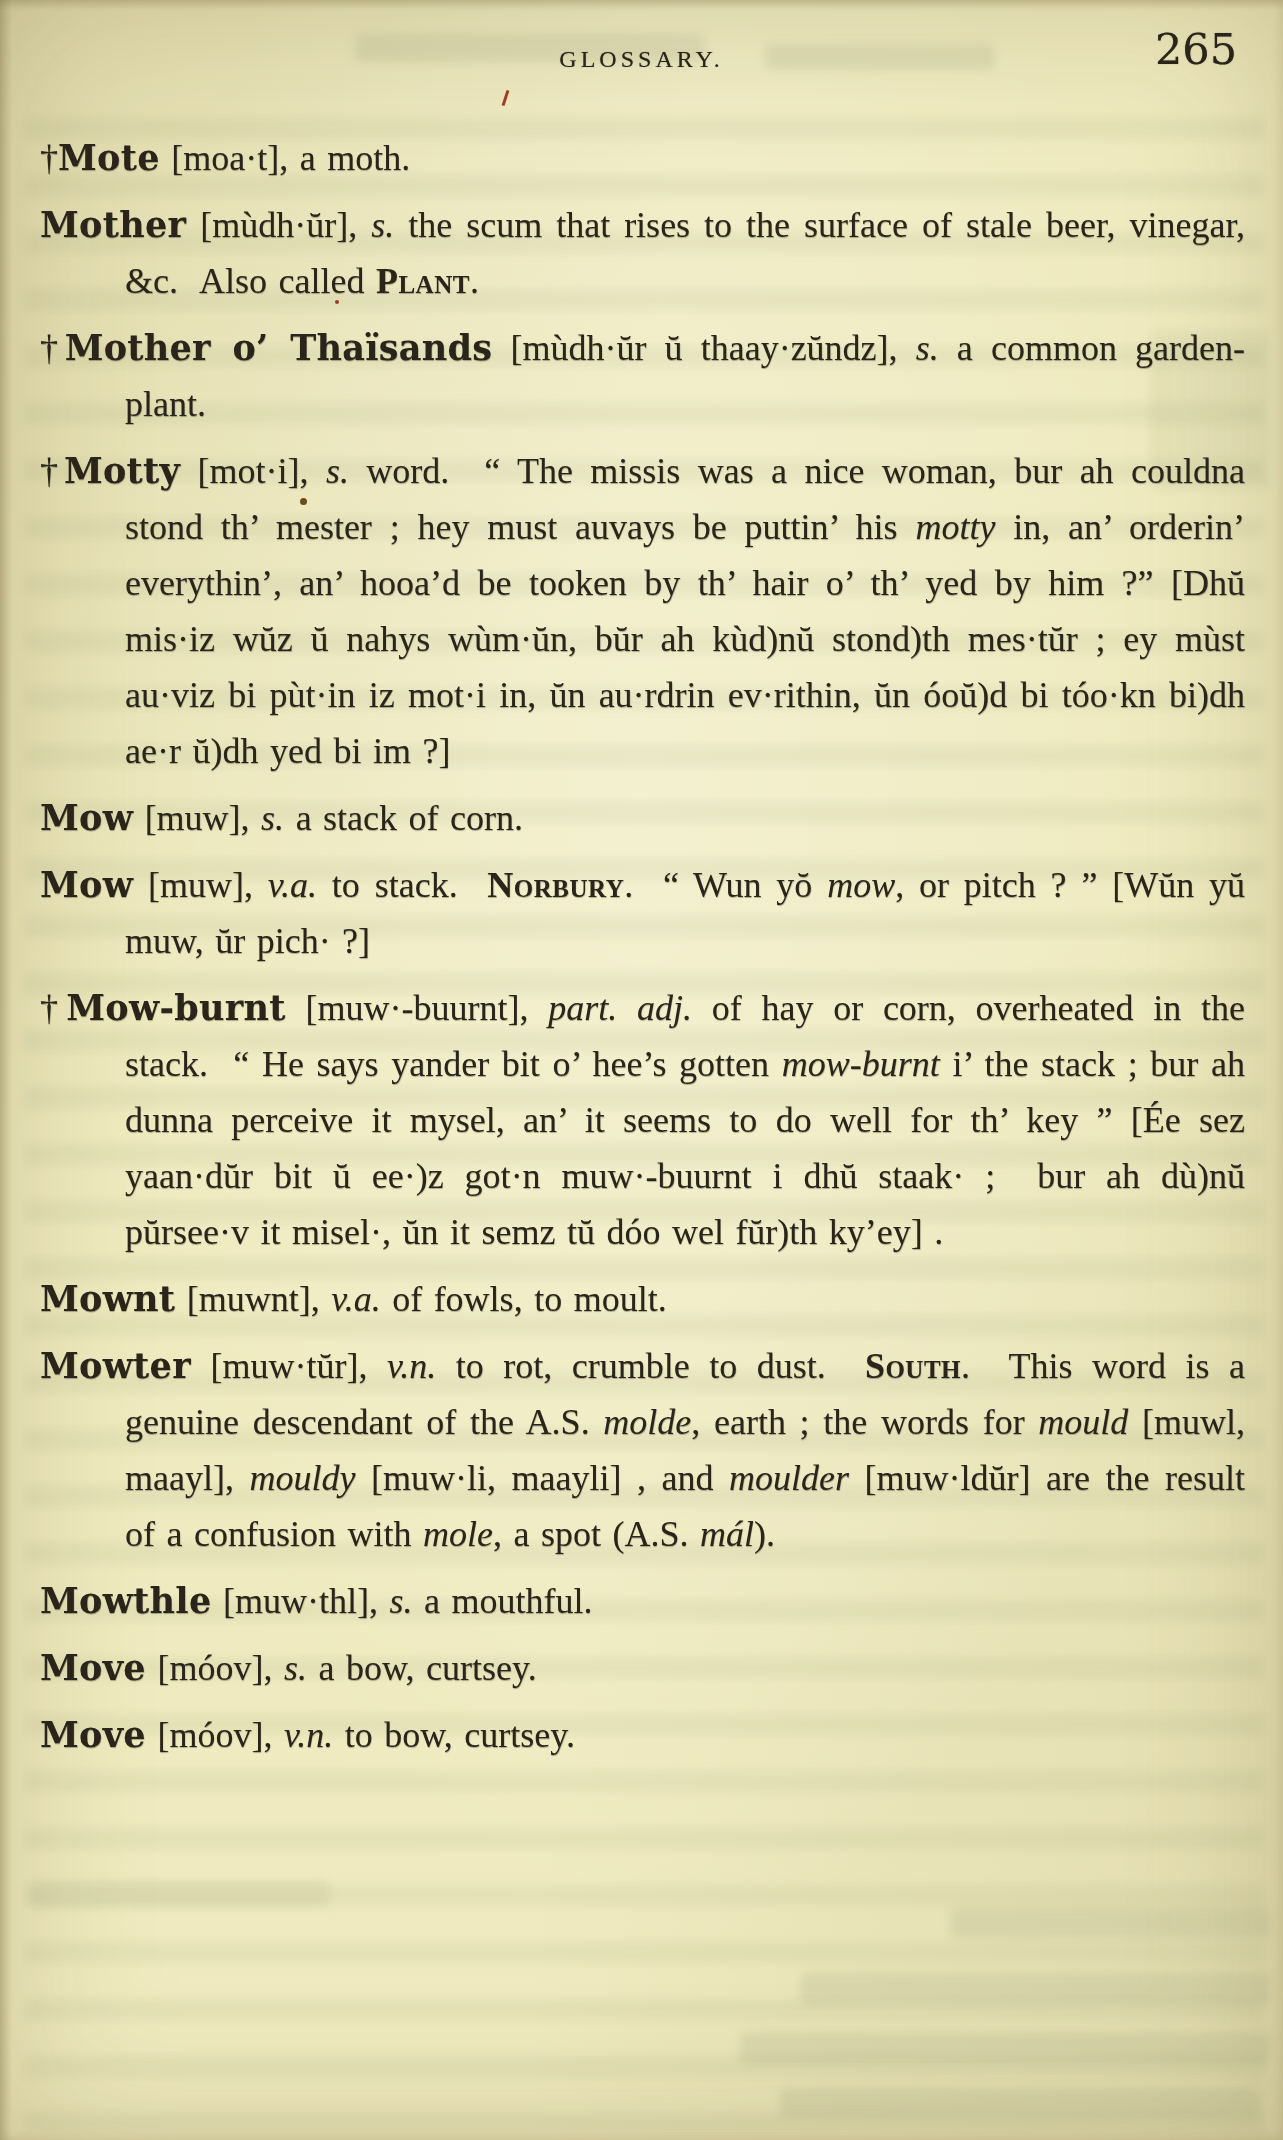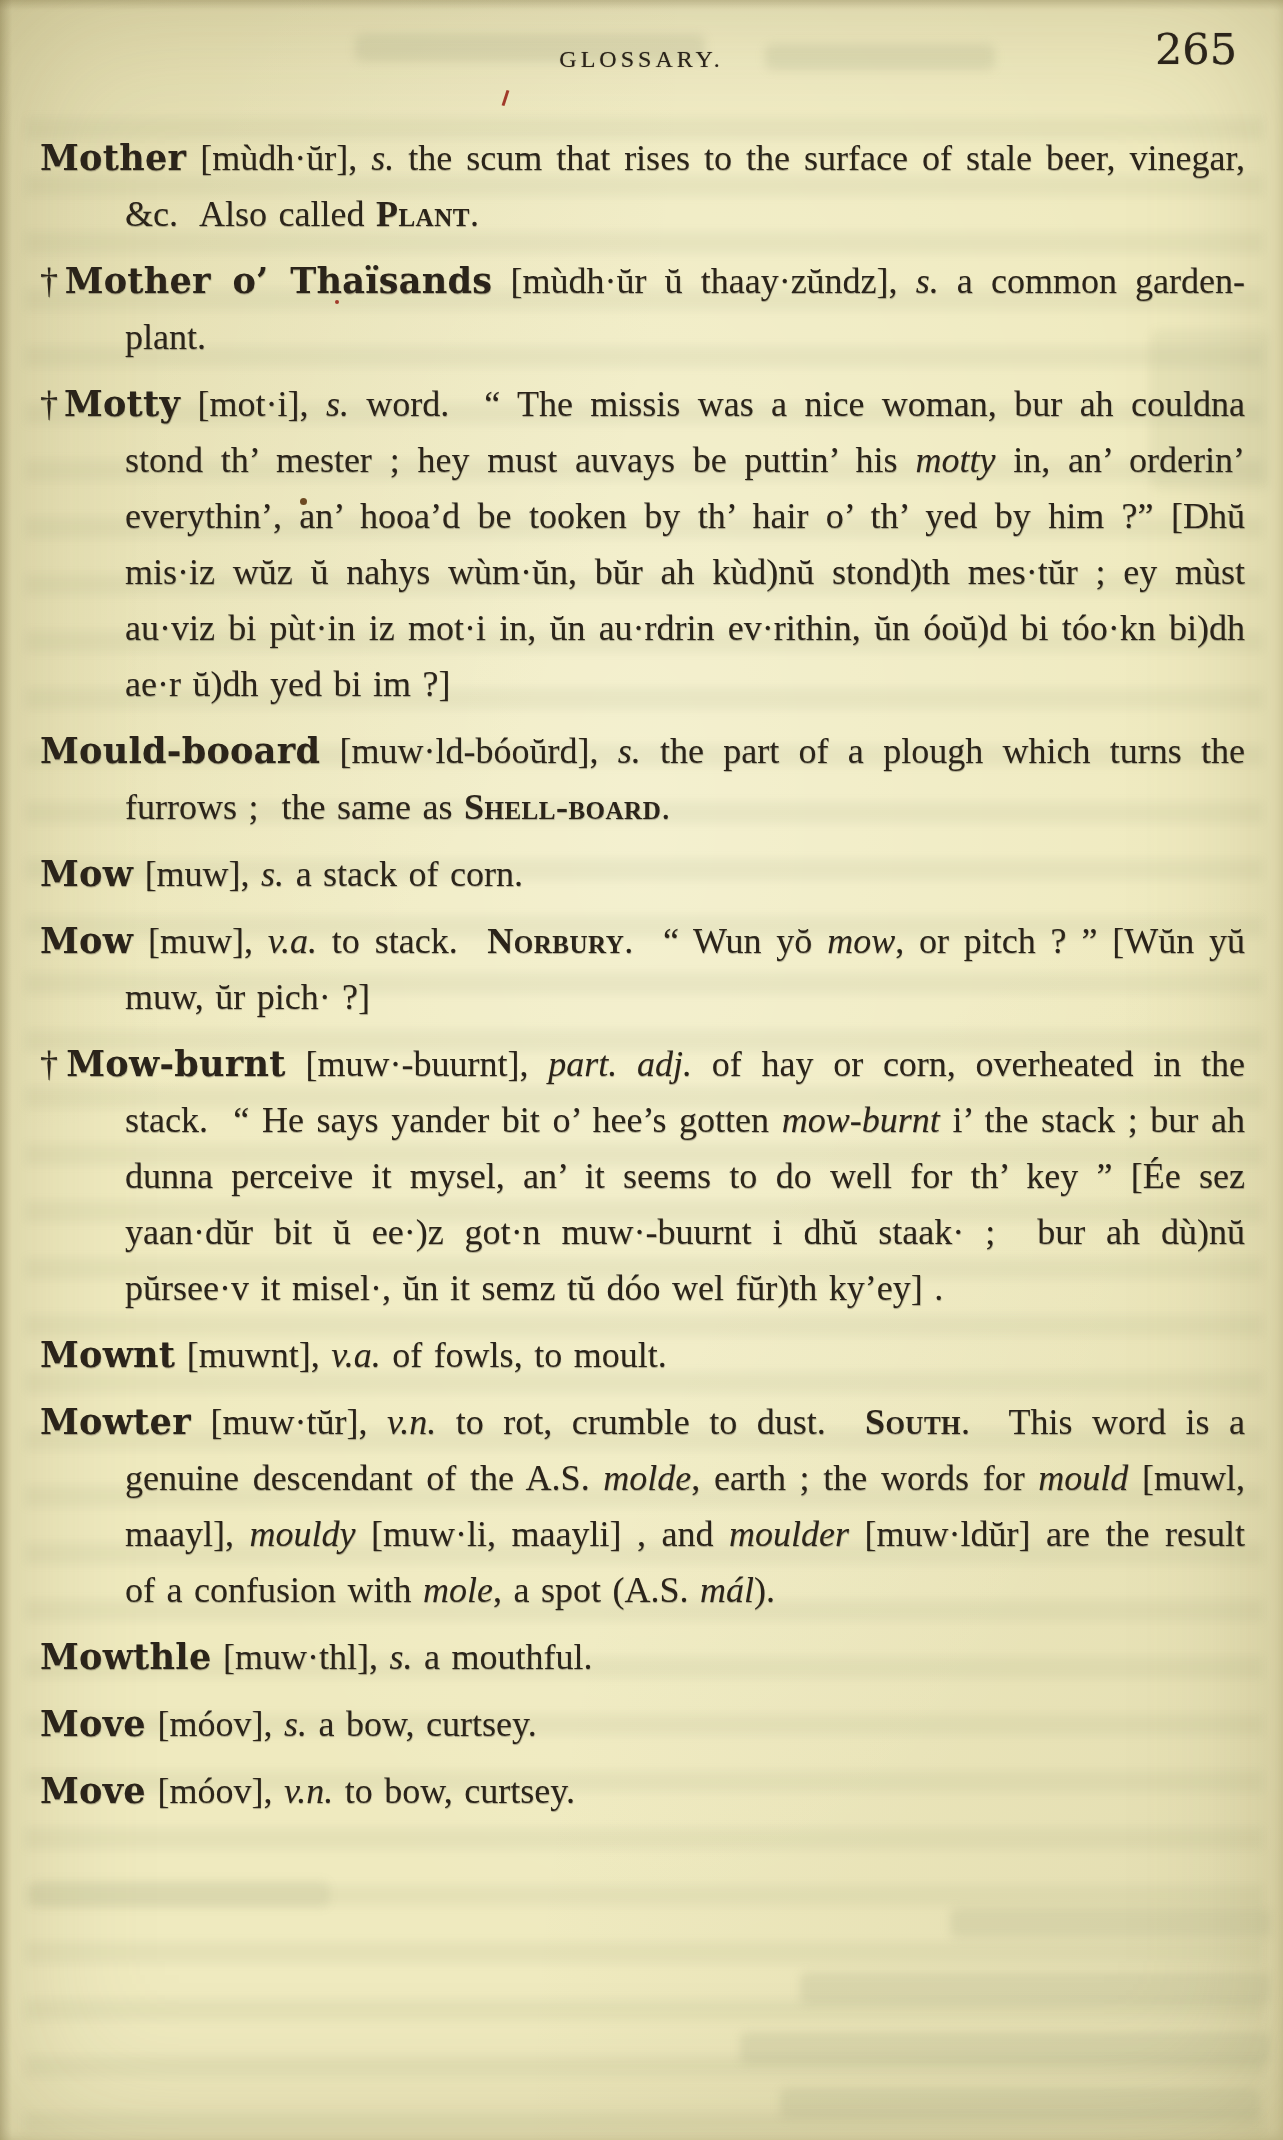--- a/index.html
+++ b/index.html
@@ -84,24 +84,24 @@
   <div class="speck-brown" style="left:300px;top:498px;width:7px;height:7px;"></div>
   <div class="speck-red" style="left:335px;top:300px;width:4px;height:4px;border-radius:50%;"></div>
 
   <div class="edge-left"></div>
   <div class="edge-top"></div>
 
   <div class="header-title">GLOSSARY.</div>
   <div class="page-number">265</div>
 
   <main class="content">
+      <p class="entry"><span class="dg">†</span><span class="hw">Mote</span><span class="seg"> [moa·t], a moth.</span></p>
       <p class="entry"><span class="hw">Mother</span><span class="seg"> [mùdh·ŭr], </span><span class="it">s.</span><span class="seg"> the scum that rises to the surface of stale beer, vinegar, &amp;c.  Also called </span><span class="sc">Plant</span><span class="seg">.</span></p>
       <p class="entry"><span class="dg">†</span><span class="hw">Mother o’ Thaïsands</span><span class="seg"> [mùdh·ŭr ŭ thaay·zŭndz], </span><span class="it">s.</span><span class="seg"> a common garden-plant.</span></p>
       <p class="entry"><span class="dg">†</span><span class="hw">Motty</span><span class="seg"> [mot·i], </span><span class="it">s.</span><span class="seg"> word.  “ The missis was a nice woman, bur ah couldna stond th’ mester ; hey must auvays be puttin’ his </span><span class="it">motty</span><span class="seg"> in, an’ orderin’ everythin’, an’ hooa’d be tooken by th’ hair o’ th’ yed by him ?” [Dhŭ mis·iz wŭz ŭ nahys wùm·ŭn, bŭr ah kùd)nŭ stond)th mes·tŭr ; ey mùst au·viz bi pùt·in iz mot·i in, ŭn au·rdrin ev·rithin, ŭn óoŭ)d bi tóo·kn bi)dh ae·r ŭ)dh yed bi im ?]</span></p>
-      <p class="entry"><span class="hw">Mould-booard</span><span class="seg"> [muw·ld-bóoŭrd], </span><span class="it">s.</span><span class="seg"> the part of a plough which turns the furrows ;  the same as </span><span class="sc">Shell-board</span><span class="seg">.</span></p>
       <p class="entry"><span class="hw">Mow</span><span class="seg"> [muw], </span><span class="it">s.</span><span class="seg"> a stack of corn.</span></p>
       <p class="entry"><span class="hw">Mow</span><span class="seg"> [muw], </span><span class="it">v.a.</span><span class="seg"> to stack.  </span><span class="sc">Norbury</span><span class="seg">.  “ Wun yŏ </span><span class="it">mow</span><span class="seg">, or pitch ? ” [Wŭn yŭ muw, ŭr pich· ?]</span></p>
       <p class="entry"><span class="dg">†</span><span class="hw">Mow-burnt</span><span class="seg"> [muw·-buurnt], </span><span class="it">part. adj.</span><span class="seg"> of hay or corn, overheated in the stack.  “ He says yander bit o’ hee’s gotten </span><span class="it">mow-burnt</span><span class="seg"> i’ the stack ; bur ah dunna perceive it mysel, an’ it seems to do well for th’ key ” [Ée sez yaan·dŭr bit ŭ ee·)z got·n muw·-buurnt i dhŭ staak· ;  bur ah dù)nŭ pŭrsee·v it misel·, ŭn it semz tŭ dóo wel fŭr)th ky’ey] .</span></p>
       <p class="entry"><span class="hw">Mownt</span><span class="seg"> [muwnt], </span><span class="it">v.a.</span><span class="seg"> of fowls, to moult.</span></p>
       <p class="entry"><span class="hw">Mowter</span><span class="seg"> [muw·tŭr], </span><span class="it">v.n.</span><span class="seg"> to rot, crumble to dust.  </span><span class="sc">South</span><span class="seg">.  This word is a genuine descendant of the A.S. </span><span class="it">molde</span><span class="seg">, earth ; the words for </span><span class="it">mould</span><span class="seg"> [muwl, maayl], </span><span class="it">mouldy</span><span class="seg"> [muw·li, maayli] , and </span><span class="it">moulder</span><span class="seg"> [muw·ldŭr] are the result of a confusion with </span><span class="it">mole</span><span class="seg">, a spot (A.S. </span><span class="it">mál</span><span class="seg">).</span></p>
       <p class="entry"><span class="hw">Mowthle</span><span class="seg"> [muw·thl], </span><span class="it">s.</span><span class="seg"> a mouthful.</span></p>
       <p class="entry"><span class="hw">Move</span><span class="seg"> [móov], </span><span class="it">s.</span><span class="seg"> a bow, curtsey.</span></p>
       <p class="entry"><span class="hw">Move</span><span class="seg"> [móov], </span><span class="it">v.n.</span><span class="seg"> to bow, curtsey.</span></p>
     </main>
 

